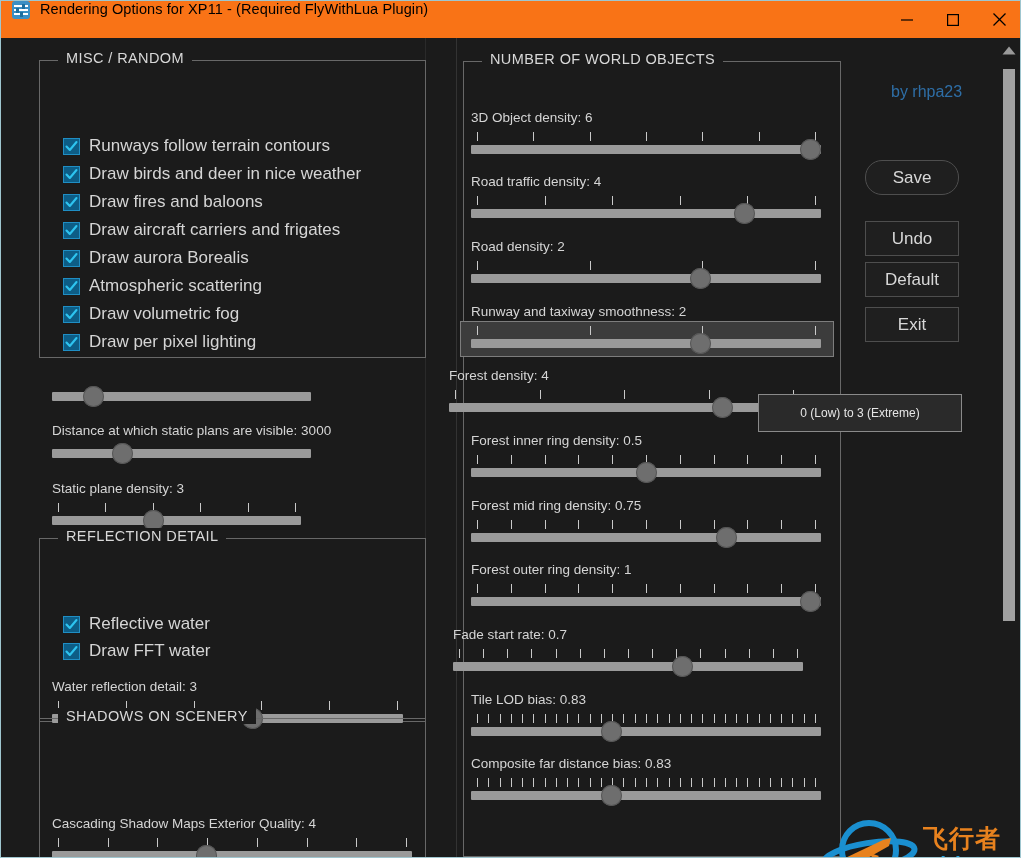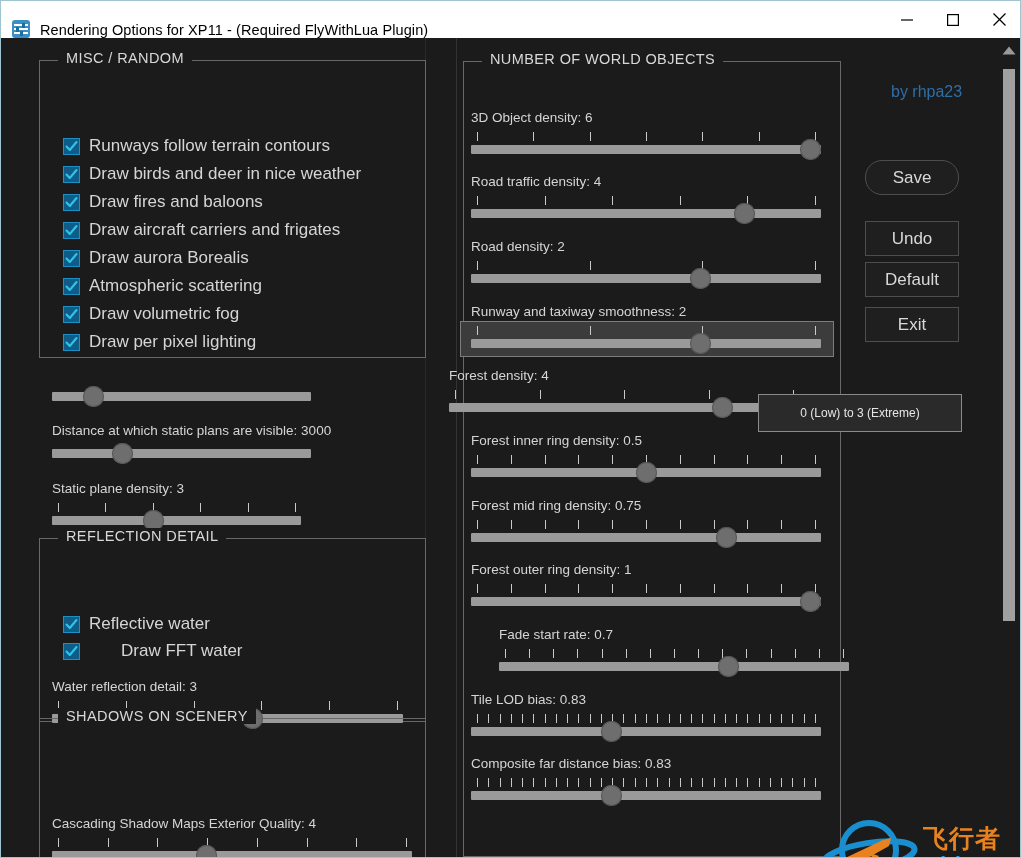--- a/index.html
+++ b/index.html
@@ -19,23 +19,23 @@
     box-sizing: border-box;
     border: 1px solid #9fc6cf;
   }
 
   
   .titlebar {
     position: absolute;
     left: 0; top: 0;
     width: 1021px;
     height: 37px;
-    background: #ffffff;
+    background: #f97316;
     display: flex;
-    align-items: flex-end;
+    align-items: flex-start;
     box-sizing: border-box;
   }
   .title-icon {
     width: 18px; height: 18px;
     margin-left: 11px; margin-right: 10px;
     background: #3b8fc4;
     border-radius: 3px;
     position: relative;
     flex: 0 0 auto;
   }
@@ -408,21 +408,21 @@
     </div>
     <div id="refl-checkboxes">
         <div class="cbrow" style="left: 62px; top: 577px;">
           <div class="cbox">
             <svg width="13" height="13" viewBox="0 0 13 13">
               <polyline points="1.5,6.5 4.8,10 11.5,2" fill="none" stroke="#2ec4f0" stroke-width="2.1" stroke-linecap="round" stroke-linejoin="round"></polyline>
             </svg>
           </div>
           <div class="cb-label">Reflective water</div>
         </div>
-        <div class="cbrow" style="left: 62px; top: 604px; gap: 32px;">
+        <div class="cbrow" style="left: 62px; top: 604px;">
           <div class="cbox">
             <svg width="13" height="13" viewBox="0 0 13 13">
               <polyline points="1.5,6.5 4.8,10 11.5,2" fill="none" stroke="#2ec4f0" stroke-width="2.1" stroke-linecap="round" stroke-linejoin="round"></polyline>
             </svg>
           </div>
           <div class="cb-label">Draw FFT water</div>
         </div>
       </div>
     <div id="refl-sliders">
         <div class="slider" style="left: 51px; top: 641px; width: 351px; height: 48px;">
@@ -575,21 +575,21 @@
             <span style="left: 208.8px;"></span>
             <span style="left: 242.6px;"></span>
             <span style="left: 276.4px;"></span>
             <span style="left: 310.2px;"></span>
             <span style="left: 344px;"></span>
           </div>
           <div class="sl-label">Forest outer ring density: 1</div>
           <div class="sl-track" style="top: 35px; left: 0px; width: 350px;"></div>
           <div class="sl-thumb" style="top: 29px; left: 329px;"></div>
         </div>
-        <div class="slider" style="left: 498px; top: 589px; width: 350px; height: 48px;">
+        <div class="slider" style="left: 452px; top: 589px; width: 350px; height: 48px;">
           <div class="sl-ticks" style="top: 22px; left: 0px; width: 350px;">
             <span style="left: 6px;"></span>
             <span style="left: 30.1429px;"></span>
             <span style="left: 54.2857px;"></span>
             <span style="left: 78.4286px;"></span>
             <span style="left: 102.571px;"></span>
             <span style="left: 126.714px;"></span>
             <span style="left: 150.857px;"></span>
             <span style="left: 175px;"></span>
             <span style="left: 199.143px;"></span>

